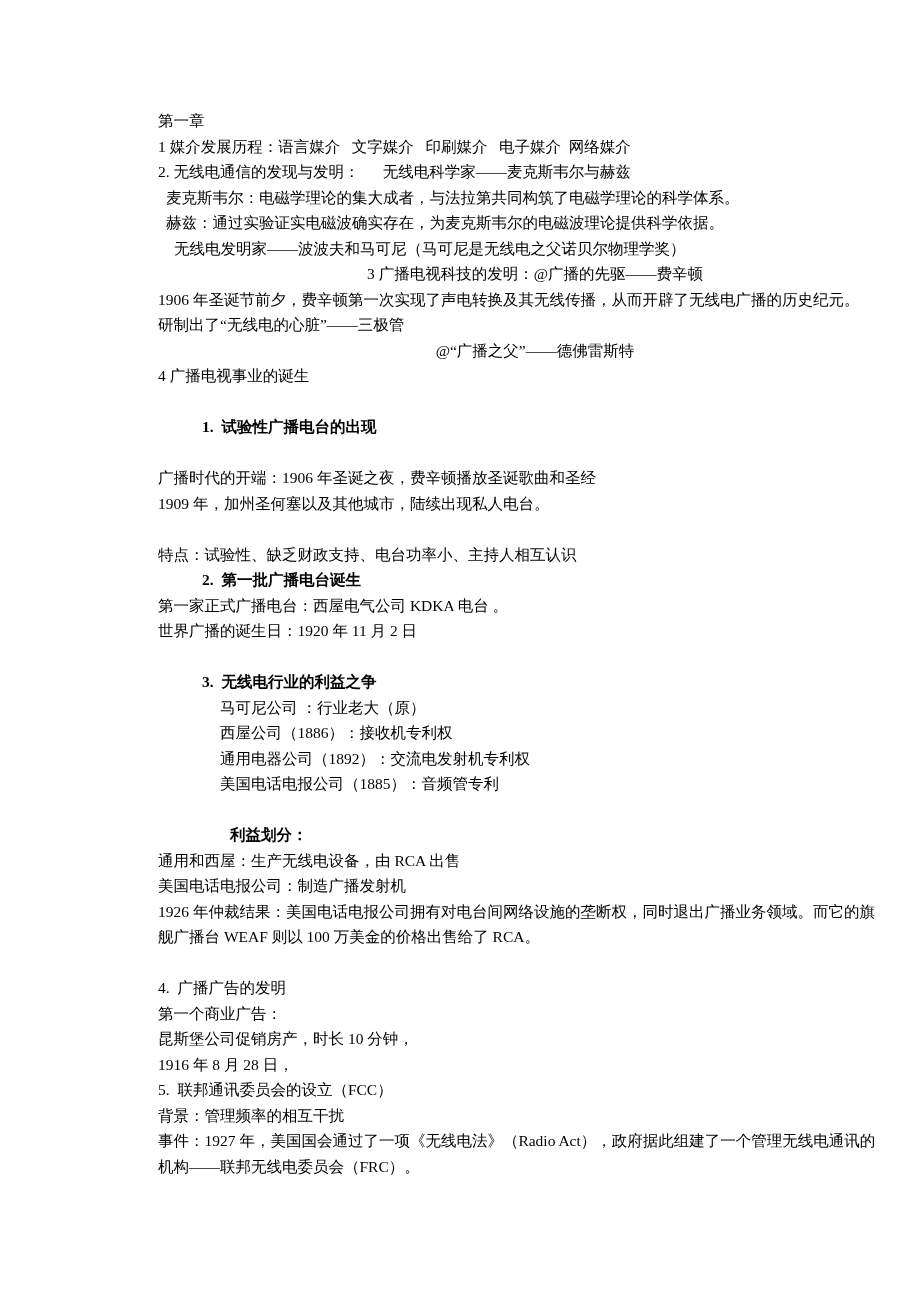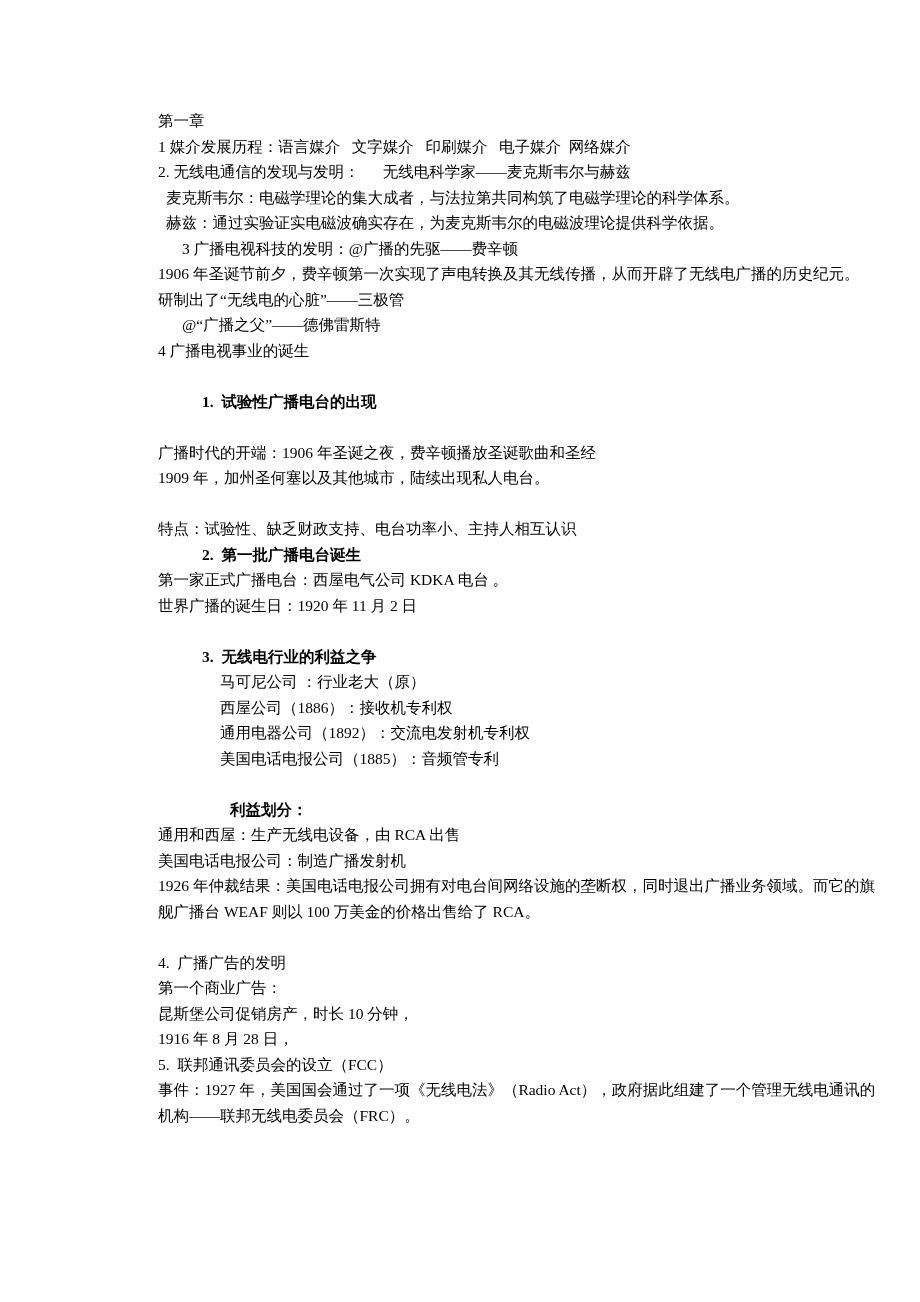--- a/index.html
+++ b/index.html
@@ -27,39 +27,40 @@
   }
   .line {
     white-space: pre-wrap;
     min-height: 25.5px;
   }
   .blank {
     height: 25.5px;
   }
   .indent-1 { padding-left: 8px; }
   .indent-2 { padding-left: 16px; }
-  .indent-3 { padding-left: 24px; }
+  .indent-3 { padding-left: 24px; text-align: center; }
   .indent-list { padding-left: 44px; font-weight: bold; }
   .indent-sub { padding-left: 62px; }
   .indent-sub2 { padding-left: 72px; font-weight: bold; }
   .wrap {
     white-space: normal;
     text-indent: 0;
   }
 </style>
 </head>
 <body>
 
 <div class="page">
   <div class="doc" id="doc-body">
       <div class="line">第一章</div>
       <div class="line">1 媒介发展历程：语言媒介   文字媒介   印刷媒介   电子媒介  网络媒介</div>
       <div class="line">2. 无线电通信的发现与发明：      无线电科学家——麦克斯韦尔与赫兹</div>
       <div class="line indent-1">麦克斯韦尔：电磁学理论的集大成者，与法拉第共同构筑了电磁学理论的科学体系。</div>
       <div class="line indent-1">赫兹：通过实验证实电磁波确实存在，为麦克斯韦尔的电磁波理论提供科学依据。</div>
+      <div class="line indent-2">无线电发明家——波波夫和马可尼（马可尼是无线电之父诺贝尔物理学奖）</div>
       <div class="line indent-3">3 广播电视科技的发明：@广播的先驱——费辛顿</div>
       <div class="line wrap">1906 年圣诞节前夕，费辛顿第一次实现了声电转换及其无线传播，从而开辟了无线电广播的历史纪元。</div>
       <div class="line">研制出了“无线电的心脏”——三极管</div>
       <div class="line indent-3">@“广播之父”——德佛雷斯特</div>
       <div class="line">4 广播电视事业的诞生</div>
       <div class="line blank"></div>
       <div class="line indent-list">1.  试验性广播电台的出现</div>
       <div class="line blank"></div>
       <div class="line">广播时代的开端：1906 年圣诞之夜，费辛顿播放圣诞歌曲和圣经</div>
       <div class="line">1909 年，加州圣何塞以及其他城市，陆续出现私人电台。</div>
@@ -78,15 +79,16 @@
       <div class="line indent-sub2">利益划分：</div>
       <div class="line">通用和西屋：生产无线电设备，由 RCA 出售</div>
       <div class="line">美国电话电报公司：制造广播发射机</div>
       <div class="line wrap">1926 年仲裁结果：美国电话电报公司拥有对电台间网络设施的垄断权，同时退出广播业务领域。而它的旗舰广播台 WEAF 则以 100 万美金的价格出售给了 RCA。</div>
       <div class="line blank"></div>
       <div class="line">4.  广播广告的发明</div>
       <div class="line">第一个商业广告：</div>
       <div class="line">昆斯堡公司促销房产，时长 10 分钟，</div>
       <div class="line">1916 年 8 月 28 日，</div>
       <div class="line">5.  联邦通讯委员会的设立（FCC）</div>
+      <div class="line">背景：管理频率的相互干扰</div>
       <div class="line wrap">事件：1927 年，美国国会通过了一项《无线电法》（Radio Act），政府据此组建了一个管理无线电通讯的机构——联邦无线电委员会（FRC）。</div>
     </div>
 </div>
 
 </body></html>

